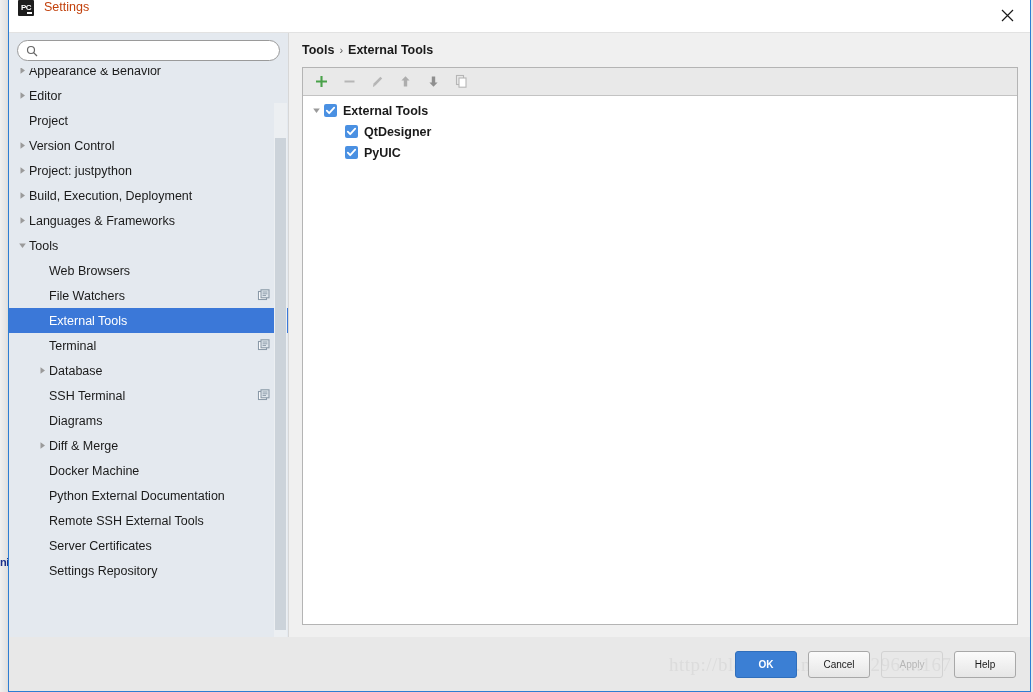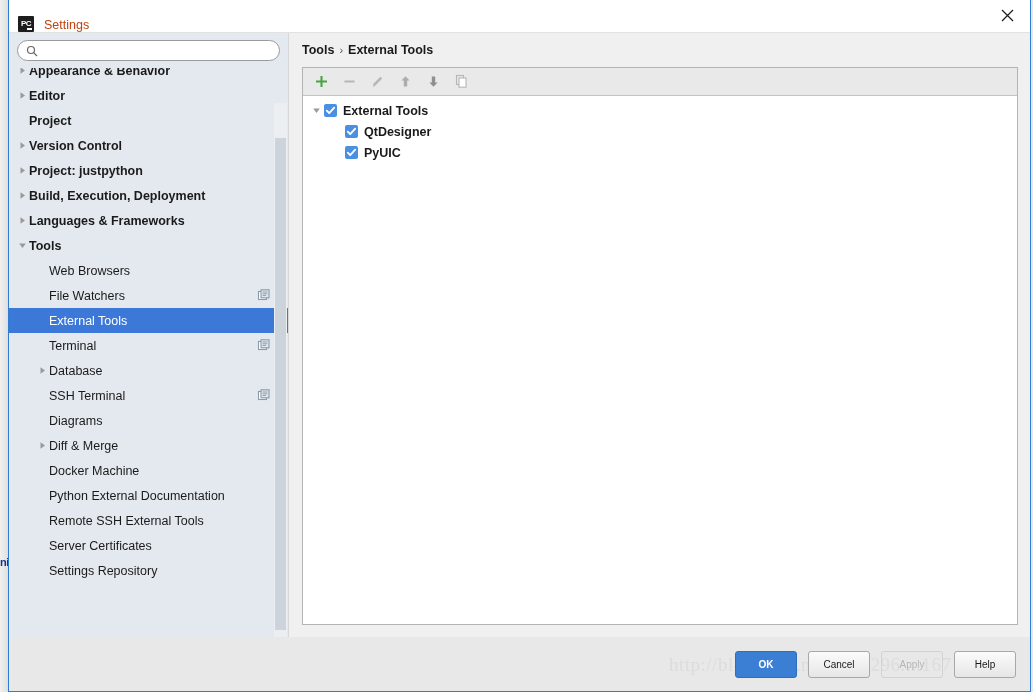--- a/index.html
+++ b/index.html
@@ -46,21 +46,21 @@
     box-sizing: border-box;
     display: flex;
     flex-direction: column;
   }
 
   
   #title-bar {
     height: 32px;
     background: #ffffff;
     display: flex;
-    align-items: flex-end;
+    align-items: flex-start;
     flex: none;
     position: relative;
     border-bottom: 1px solid #e2e2e2;
   }
   #app-icon {
     width: 16px; height: 16px;
     margin-left: 9px;
     background: #1d1d1d;
     color: #ffffff;
     font-size: 8px;
@@ -169,21 +169,21 @@
     display: flex;
     align-items: center;
     justify-content: center;
   }
   .tree-row .twisty svg { display: block; }
   .tree-row .row-label {
     white-space: nowrap;
     font-size: 12.5px;
     color: #1a1a1a;
   }
-  .tree-row.top-level .row-label { font-weight: bold; }
+  .tree-row.top-level .row-label { font-weight: normal; }
   .tree-row.child { }
   .tree-row.child .row-label { font-weight: normal; }
   .tree-row .scope-icon {
     position: absolute;
     right: 18px;
     top: 6px;
     width: 13px;
     height: 13px;
   }
   .tree-row.selected {

